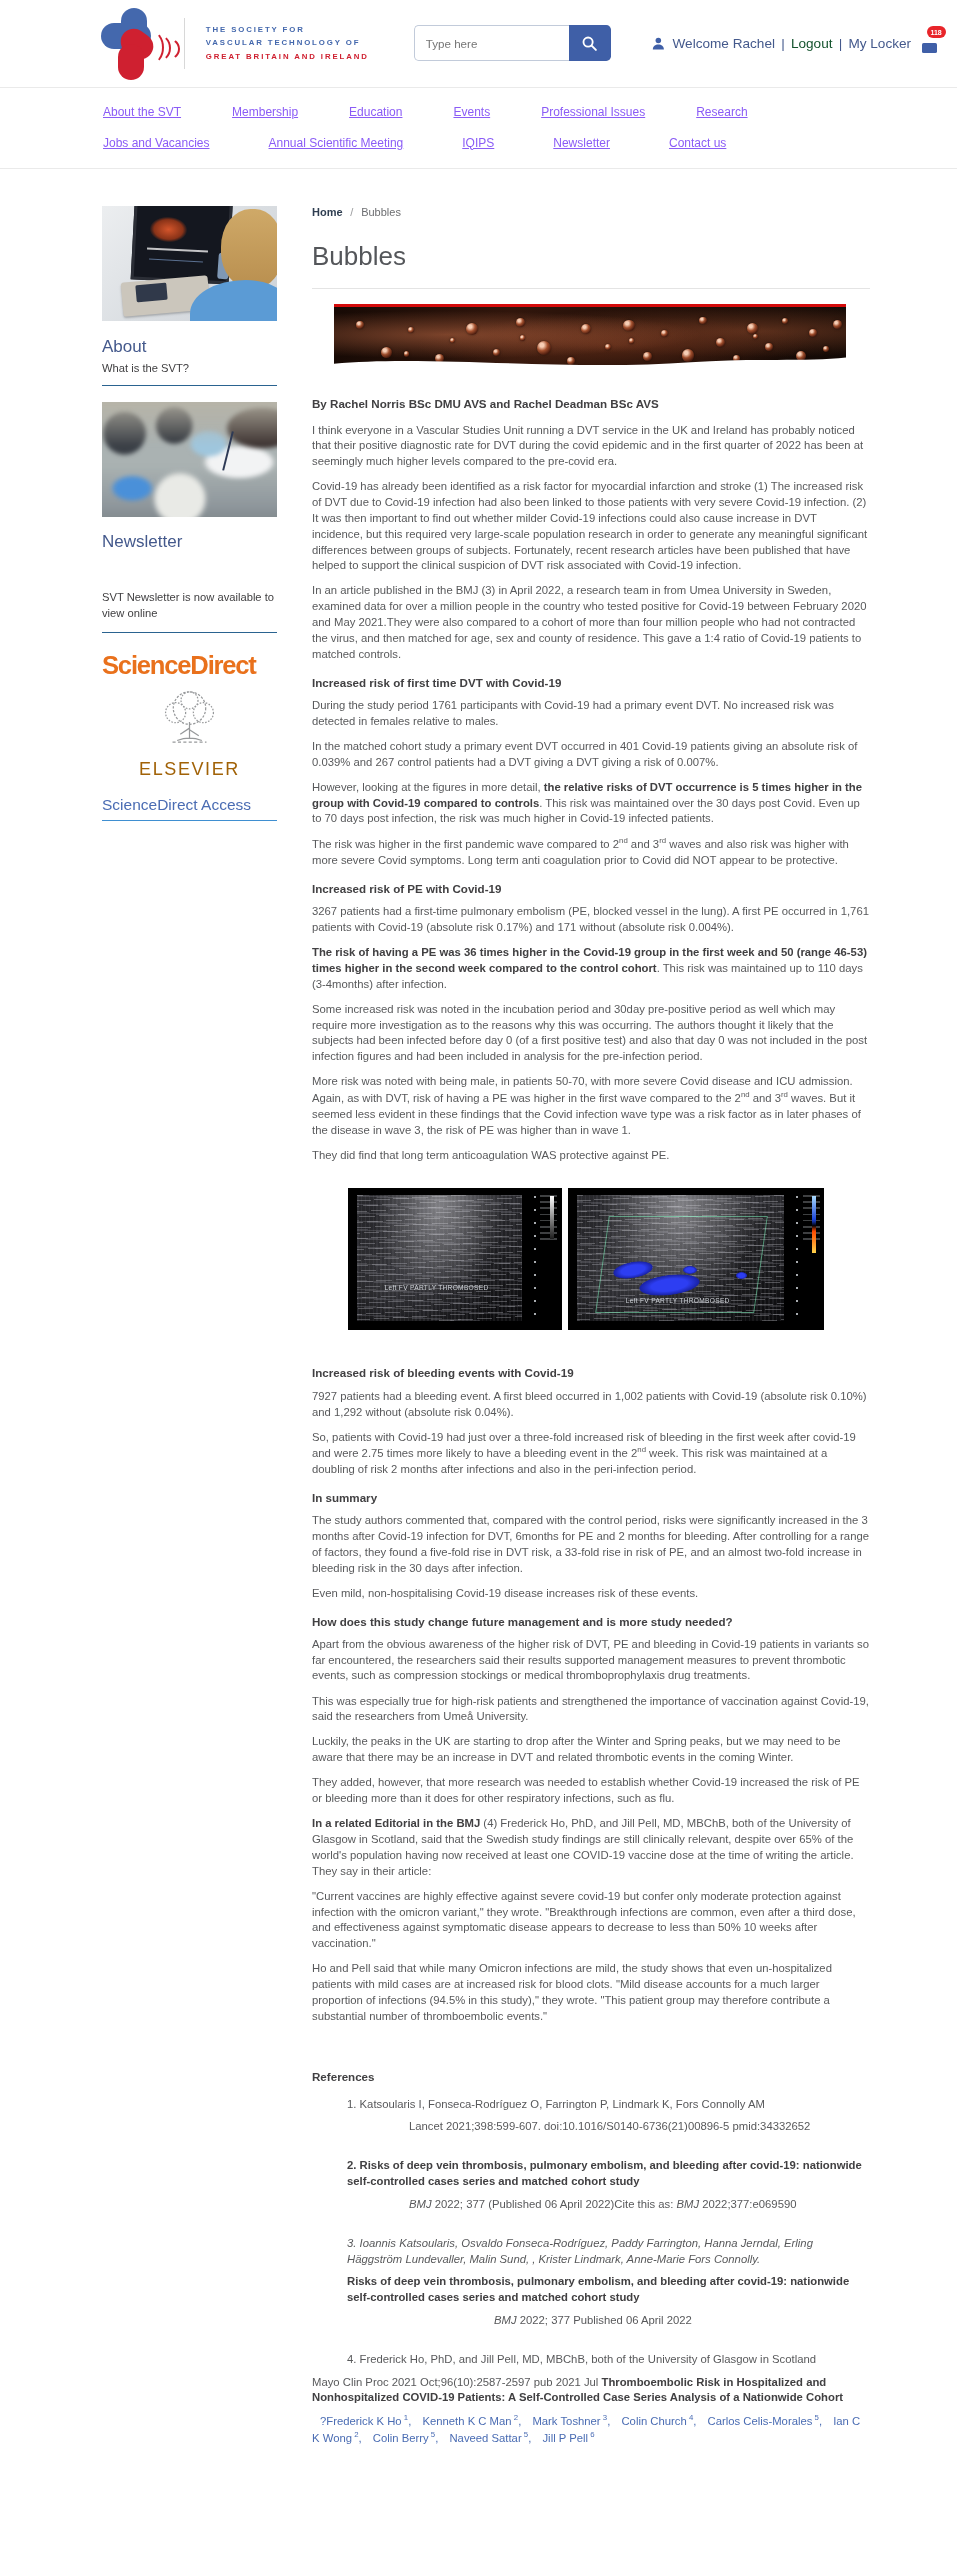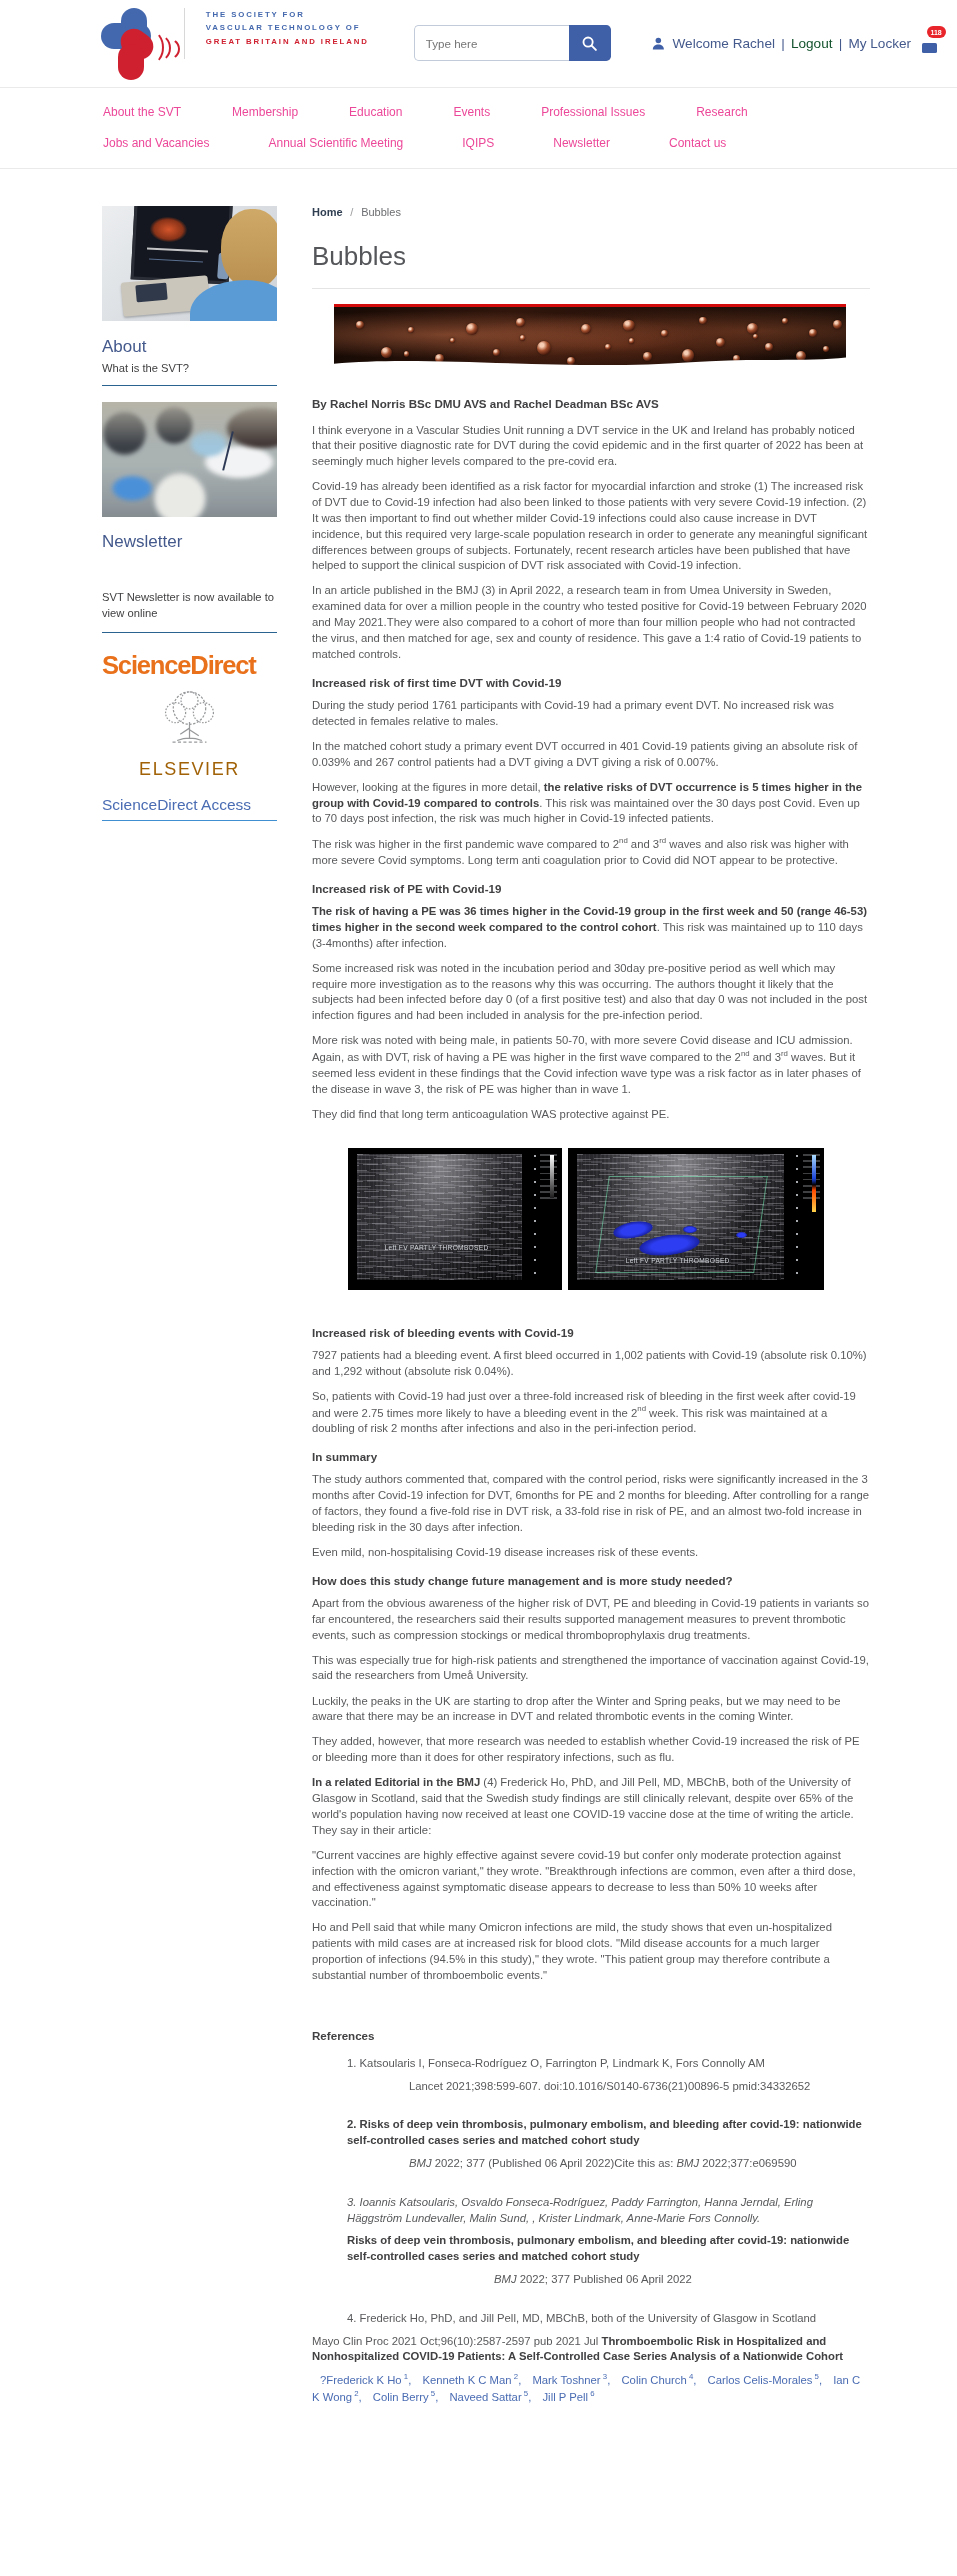--- a/index.html
+++ b/index.html
@@ -1,21 +1,21 @@
 <!DOCTYPE html>
 <html style="font-size:12.4px"><head>
 <meta charset="utf-8">
 <style>
   html,body{margin:0;padding:0;background:#fff;}
   body{width:957px;font-family:"Liberation Sans",sans-serif;color:#58595b;}
   a{text-decoration:none;}
 
   
   .header{display:flex;align-items:center;padding:9.3px 85px 9.3px 101px;height:68px;border-bottom:0.8px solid #eaeaea;}
-  .logo-wrap{display:flex;gap:21px;flex:none;}
+  .logo-wrap{display:flex;align-items:center;gap:21px;flex:none;}
   .logo-mark{width:62px;height:71px;position:relative;flex:none;}
   .lm-v{position:absolute;left:20px;top:0;width:26px;height:50px;background:#4468ad;border-radius:13px;}
   .lm-h{position:absolute;left:0;top:15.5px;width:50px;height:26px;background:#4468ad;border-radius:13px;}
   .lm-r1{position:absolute;left:18.6px;top:23px;width:34px;height:26px;background:#cf2030;border-radius:13px;transform:rotate(35deg);}
   .lm-r2{position:absolute;left:17px;top:36px;width:26px;height:36px;background:#cf2030;border-radius:13px;}
   .lm-arc{position:absolute;border:2.3px solid #cf2030;border-radius:50%;border-top-color:transparent;border-bottom-color:transparent;border-left-color:transparent;}
   .lm-a1{left:36px;top:22px;width:23px;height:31px;}
   .lm-a2{left:40px;top:25px;width:26px;height:26px;}
   .lm-a3{left:45px;top:28px;width:29.5px;height:22px;}
   .logo-sep{width:0.8px;height:51px;background:#d8d8d8;}
@@ -30,21 +30,21 @@
   .user .sep{margin:0 6.2px;}
   .user-icon{margin-right:7px;display:flex;}
   .locker-wrap{position:relative;margin-left:9.3px;width:26px;height:31px;}
   .locker-box{position:absolute;left:1.6px;top:15.5px;width:15.5px;height:10px;background:#3f5fa7;border-radius:1.6px;}
   .badge{position:absolute;top:-1.6px;left:6.2px;background:#e8252a;color:#fff;font-size:7px;font-weight:bold;border-radius:7px;padding:2.3px 3.9px;line-height:1;}
 
   
   .nav{padding:17px 31px 18.6px 103px;border-bottom:0.8px solid #eaeaea;font-size:12px;}
   .nav-row{display:flex;gap:51px;}
   .nav-row + .nav-row{margin-top:17px;gap:59px;}
-  .nav a{color:#ec4899;}
+  .nav a{color:#8b5cf6;text-decoration:underline;}
 
   
   .main{display:flex;padding:37px 87px 68px 102px;align-items:flex-start;}
   .sidebar{width:175px;flex:none;margin-right:35px;}
   .article{flex:1;min-width:0;}
 
   
   .side-img{width:175px;height:115px;position:relative;overflow:hidden;margin-bottom:15.5px;}
   .si1{background:linear-gradient(135deg,#eceef0 0%,#d9dde1 55%,#ced3d8 100%);}
   .si1 .monitor{position:absolute;left:31px;top:-17px;width:92px;height:87px;background:#14171f;border:3.1px solid #2b2e36;transform:rotate(3deg);}
@@ -297,20 +297,21 @@
     <div id="body-top">
         <p class="ap"><span>I think everyone in a Vascular Studies Unit running a DVT service in the UK and Ireland has probably noticed that their positive diagnostic rate for DVT during the covid epidemic and in the first quarter of 2022 has been at seemingly much higher levels compared to the pre-covid era.</span></p>
         <p class="ap"><span>Covid-19 has already been identified as a risk factor for myocardial infarction and stroke (1) The increased risk of DVT due to Covid-19 infection had also been linked to those patients with very severe Covid-19 infection. (2) It was then important to find out whether milder Covid-19 infections could also cause increase in DVT incidence, but this required very large-scale population research in order to generate any meaningful significant differences between groups of subjects.   Fortunately, recent research articles have been published that have helped to support the clinical suspicion of DVT risk associated with Covid-19 infection.</span></p>
         <p class="ap"><span>In an article published in the BMJ (3) in April 2022, a research team in from Umea University in Sweden, examined data for over a million people in the country who tested positive for Covid-19 between February 2020 and May 2021.They were also compared to a cohort of more than four million people who had not contracted the virus, and then matched for age, sex and county of residence. This gave a 1:4 ratio of Covid-19 patients to matched controls.</span></p>
         <h3 class="ah"><span>Increased risk of first time DVT with Covid-19</span></h3>
         <p class="ap"><span>During the study period 1761 participants with Covid-19 had a primary event DVT. No increased risk was detected in females relative to males.</span></p>
         <p class="ap"><span>In the matched cohort study a primary event DVT occurred in 401 Covid-19 patients giving an absolute risk of 0.039% and 267 control patients had a DVT giving a DVT giving a risk of 0.007%.</span></p>
         <p class="ap"><span>However, looking at the figures in more detail, </span><strong>the relative risks of DVT occurrence is 5 times higher in the group with Covid-19 compared to controls</strong><span>. This risk was maintained over the 30 days post Covid. Even up to 70 days post infection, the risk was much higher in Covid-19 infected patients.</span></p>
         <p class="ap"><span>The risk was higher in the first pandemic wave compared to 2</span><span><sup>nd</sup></span><span> and 3</span><span><sup>rd</sup></span><span> waves and also risk was higher with more severe Covid symptoms. Long term anti coagulation prior to Covid did NOT appear to be protective.</span></p>
         <h3 class="ah"><span>Increased risk of PE with Covid-19</span></h3>
+        <p class="ap"><span>3267 patients had a first-time pulmonary embolism (PE, blocked vessel in the lung). A first PE occurred in 1,761 patients with Covid-19 (absolute risk 0.17%) and 171 without (absolute risk 0.004%).</span></p>
         <p class="ap"><strong>The risk of having a PE was 36 times higher in the Covid-19 group in the first week and 50 (range 46-53) times higher in the second week compared to the control cohort</strong><span>. This risk was maintained up to 110 days (3-4months) after infection.</span></p>
         <p class="ap"><span>Some increased risk was noted in the incubation period and 30day pre-positive period as well which may require more investigation as to the reasons why this was occurring. The authors thought it likely that the subjects had been infected before day 0 (of a first positive test) and also that day 0 was not included in the post infection figures and had been included in analysis for the pre-infection period.</span></p>
         <p class="ap"><span>More risk was noted with being male, in patients 50-70, with more severe Covid disease and ICU admission. Again, as with DVT, risk of having a PE was higher in the first wave compared to the 2</span><span><sup>nd</sup></span><span> and 3</span><span><sup>rd</sup></span><span> waves. But it seemed less evident in these findings that the Covid infection wave type was a risk factor as in later phases of the disease in wave 3, the risk of PE was higher than in wave 1.</span></p>
         <p class="ap"><span>They did find that long term anticoagulation WAS protective against PE.</span></p>
       </div>
 
     <div class="figures-row">
       <div class="us-fig us-left">
         <div class="us-scan"></div>
         <div class="us-ruler"></div>

